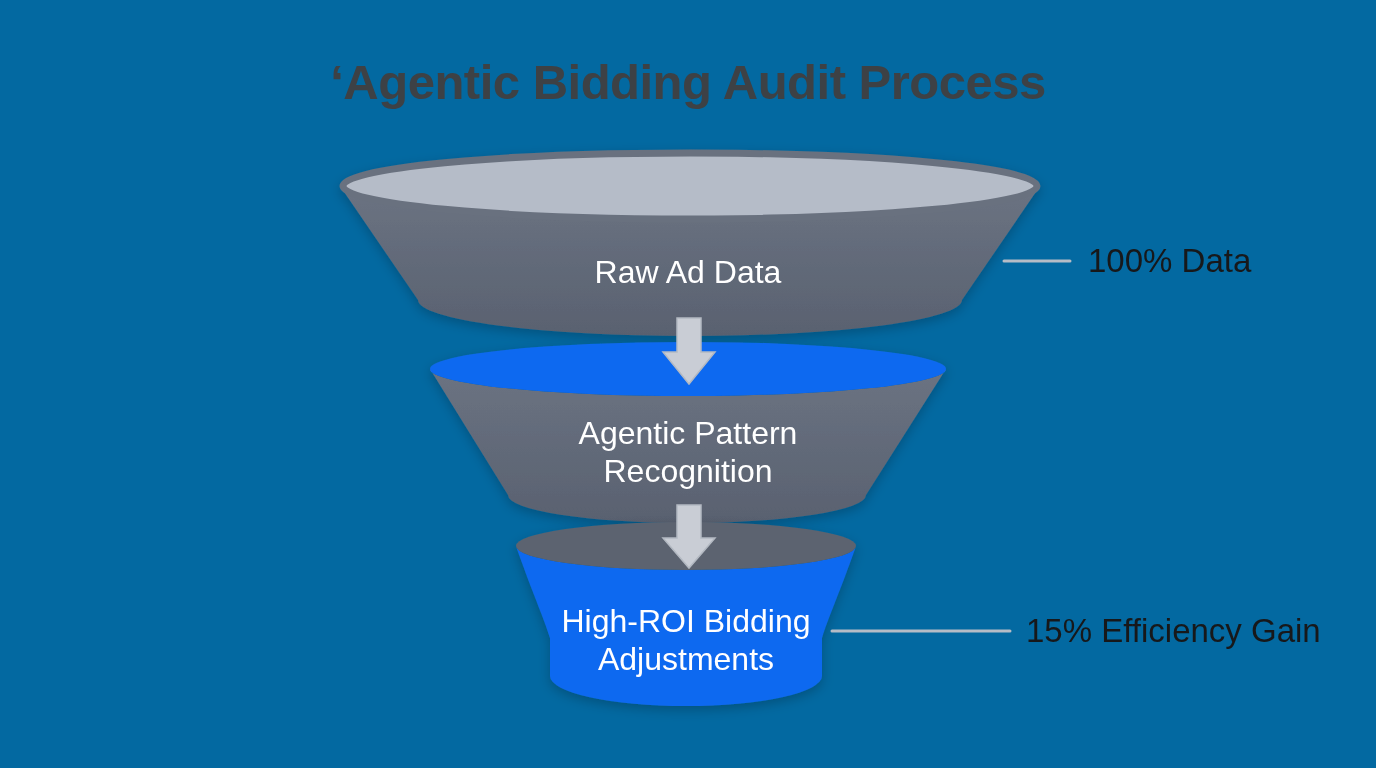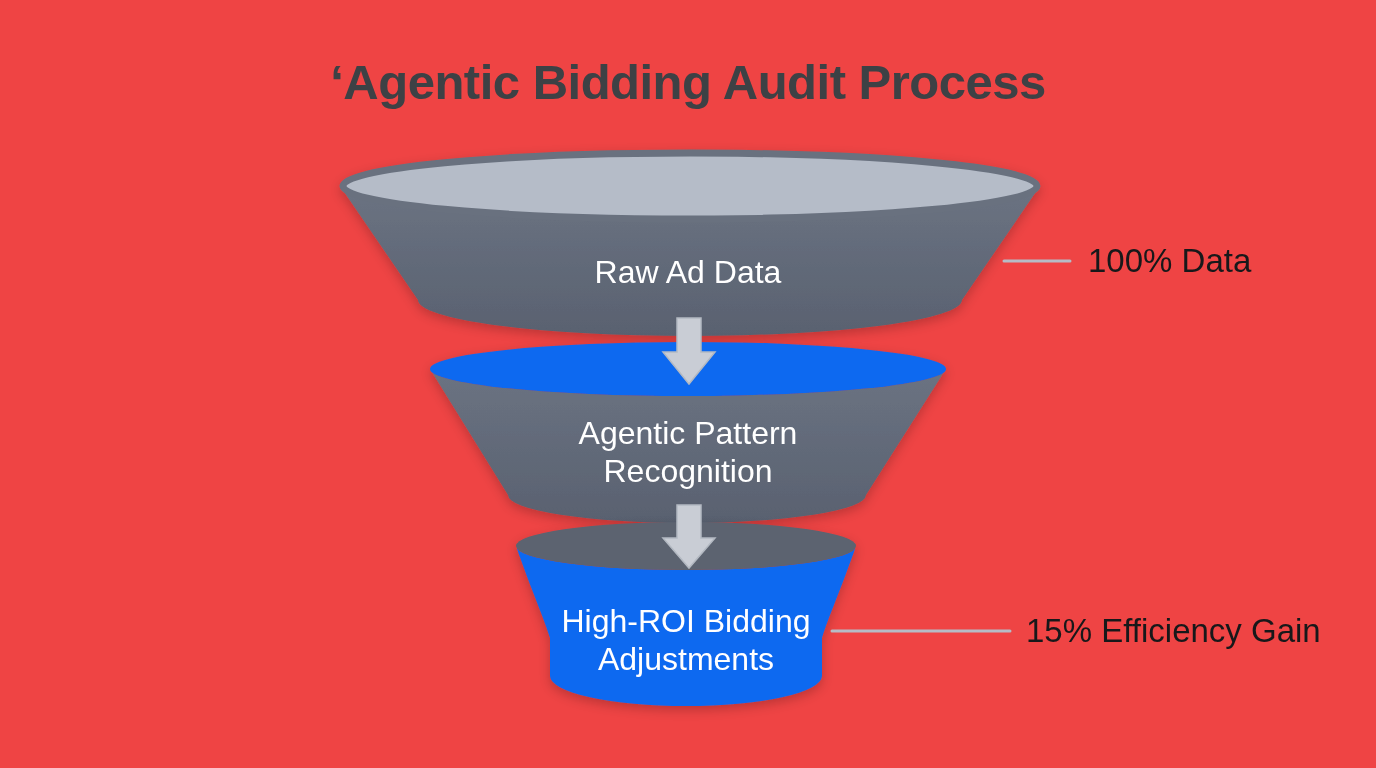--- a/index.html
+++ b/index.html
@@ -1,20 +1,20 @@
 <!DOCTYPE html>
 <html><head>
 <meta charset="utf-8">
 <style>
   html, body { margin: 0; padding: 0; background: #ffffff; }
   .canvas {
     position: relative;
     width: 1376px;
     height: 768px;
-    background: #ef4444;
+    background: #0369a1;
     overflow: hidden;
     font-family: "Liberation Sans", sans-serif;
   }
   svg { display: block; }
   .title-text {
     font-family: "Liberation Sans", sans-serif;
     font-size: 49px;
     font-weight: 700;
     text-anchor: middle;
     letter-spacing: -0.5px;

